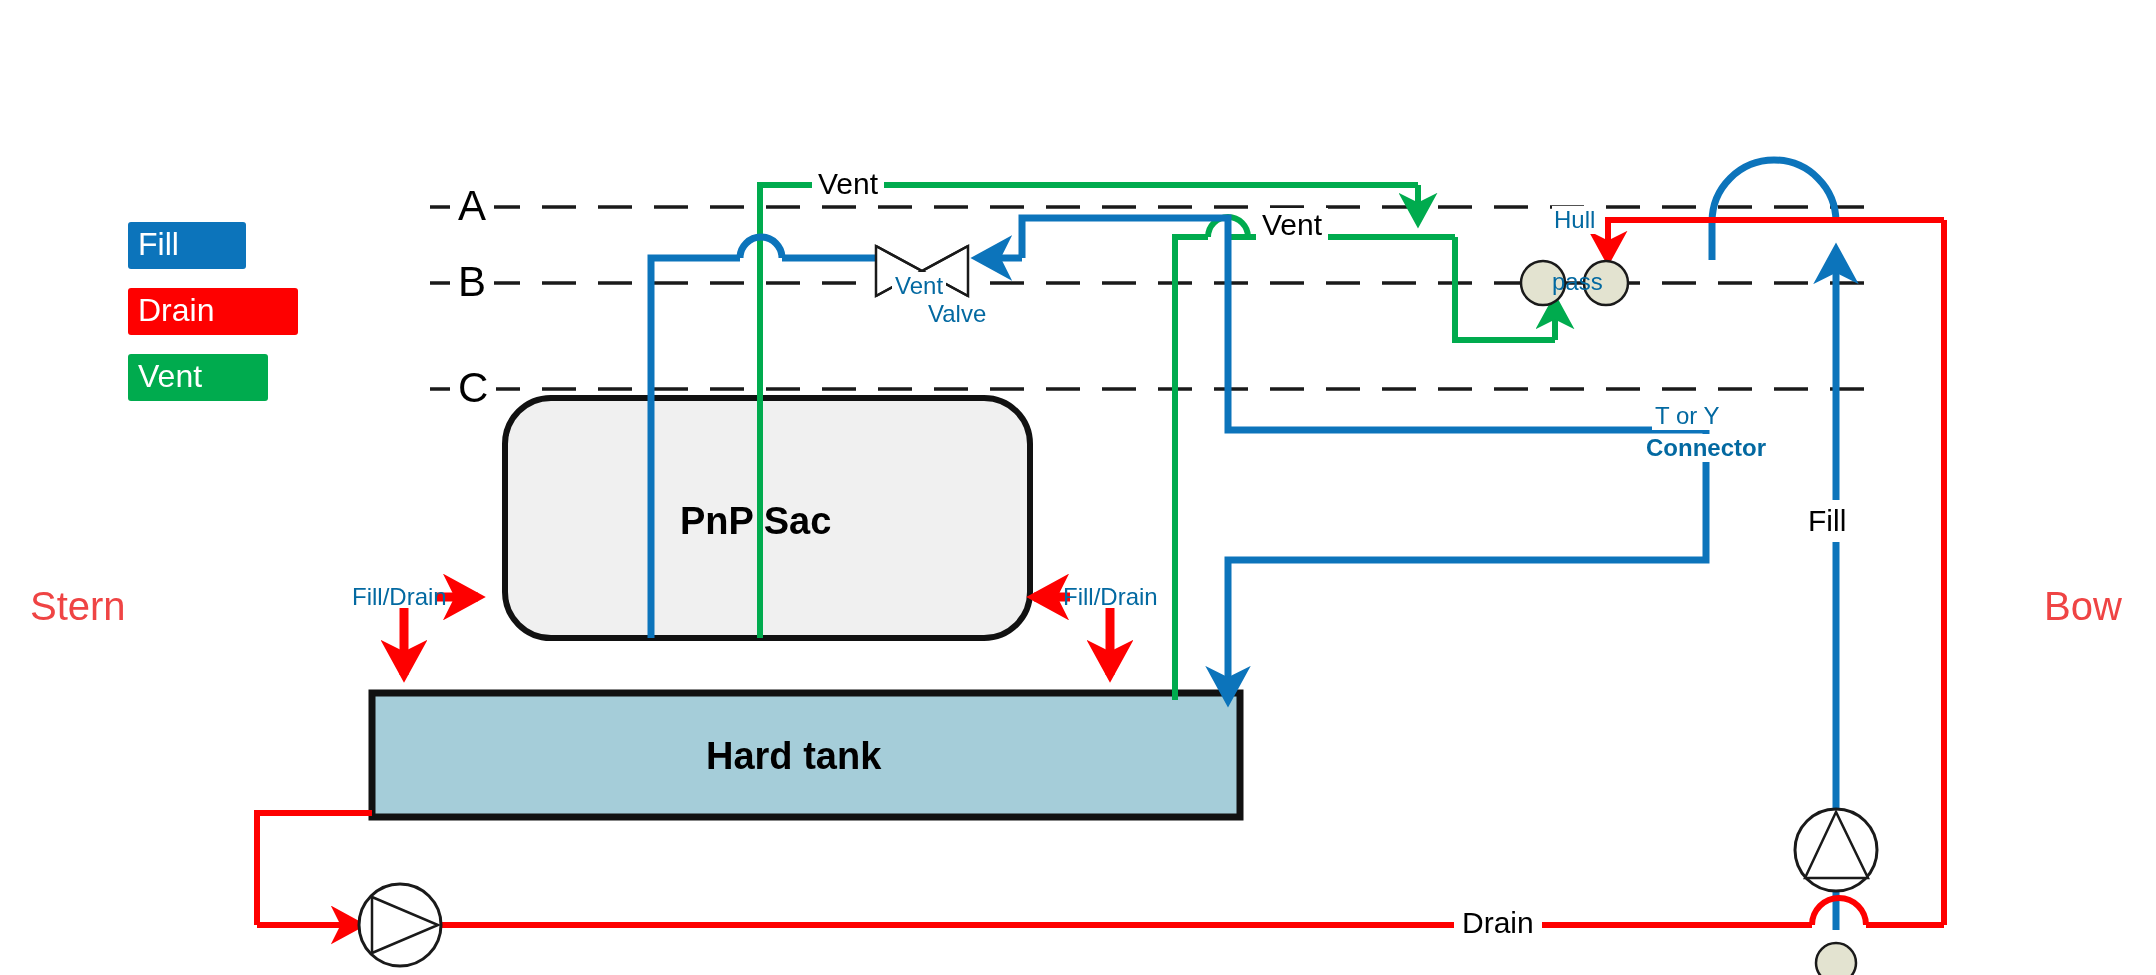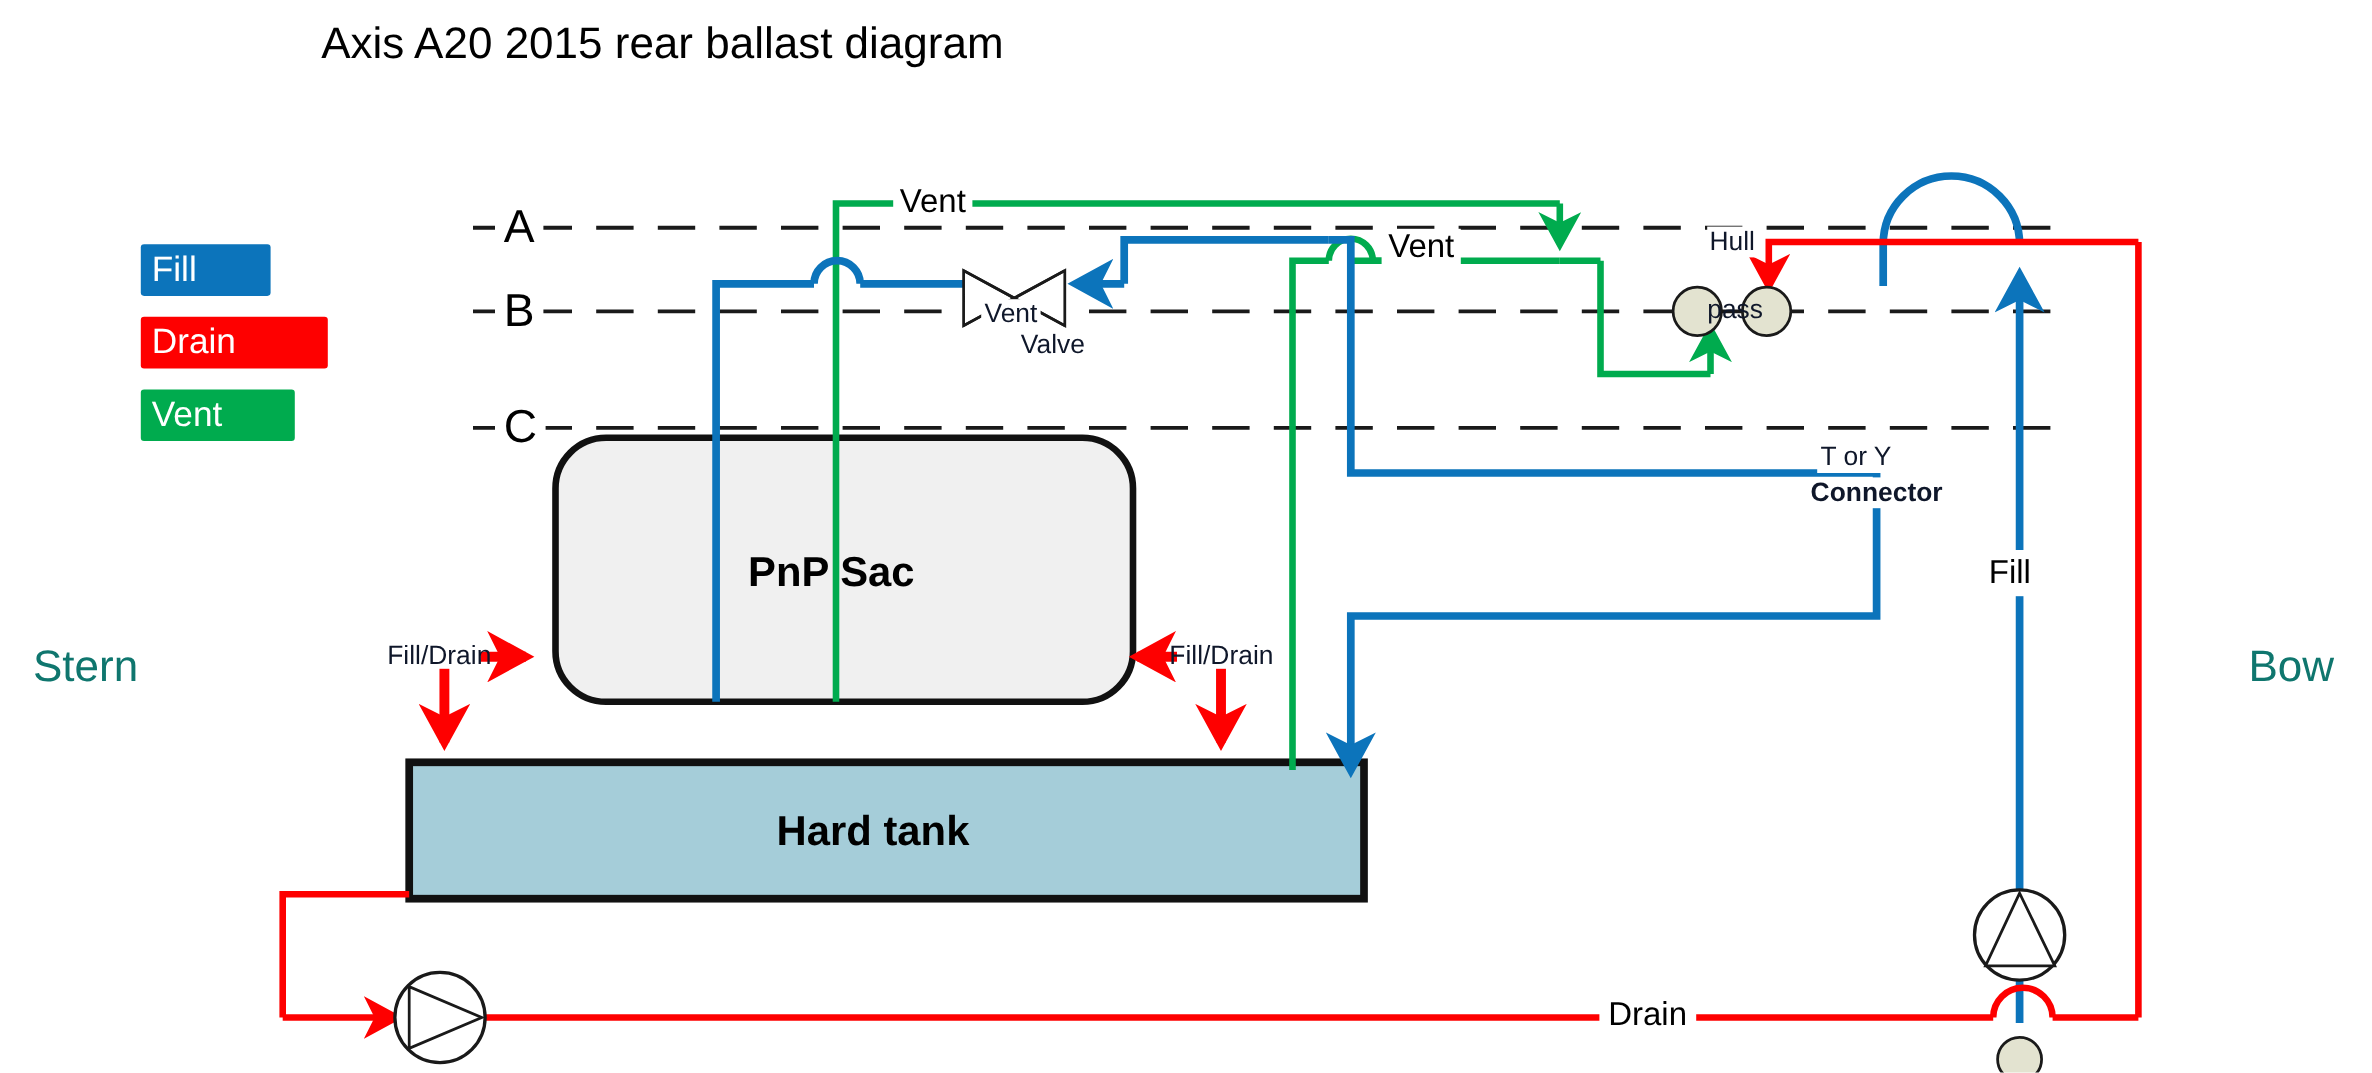--- a/index.html
+++ b/index.html
@@ -1,22 +1,22 @@
 <!DOCTYPE html>
 <html><head>
 <meta charset="utf-8">
 <style>
   html,body{margin:0;padding:0;background:#ffffff;}
   body{width:2156px;height:975px;font-family:"Liberation Sans",sans-serif;overflow:hidden;}
   #stage{position:relative;width:2156px;height:975px;background:#fff;}
   svg#canvas{position:absolute;left:0;top:0;width:2156px;height:975px;}
   .ttl{position:absolute;font-size:40px;color:#000;white-space:nowrap;}
   .legend-chip{position:absolute;color:#fff;font-size:32px;line-height:1;padding:6px 10px 9px 10px;border-radius:3px;white-space:nowrap;}
-  .lbl{position:absolute;font-size:24px;color:#0f172a;white-space:nowrap;}
-  .lbl-big{position:absolute;font-size:40px;color:#0f766e;white-space:nowrap;}
+  .lbl{position:absolute;font-size:24px;color:#0369a1;white-space:nowrap;}
+  .lbl-big{position:absolute;font-size:40px;color:#ef4444;white-space:nowrap;}
   .lbl-mid{position:absolute;font-size:30px;color:#000;white-space:nowrap;}
   .lbl-abc{position:absolute;font-size:42px;color:#000;white-space:nowrap;}
   .lbl-tank{position:absolute;font-size:38px;color:#000;white-space:nowrap;font-weight:bold;}
   .wbg{background:#ffffff;}
 </style>
 </head>
 <body>
 
 <div id="stage">
 
@@ -149,21 +149,20 @@
     <g fill="none" stroke="#fe0000" stroke-width="9" stroke-linecap="butt">
       <path d="M 437 597 L 478 597" marker-end="url(#arrRedBig)"></path>
       <path d="M 404 608 L 404 675" marker-end="url(#arrRedBig)"></path>
     </g>
     <g fill="none" stroke="#fe0000" stroke-width="9" stroke-linecap="butt">
       <path d="M 1070 597 L 1034 597" marker-end="url(#arrRedBig)"></path>
       <path d="M 1110 608 L 1110 675" marker-end="url(#arrRedBig)"></path>
     </g>
   </svg>
 
-  <div class="ttl" style="left:292px; top:18px;">Axis A20 2015 rear ballast diagram</div>
 
   <div class="legend-chip" style="left:128px; top:222px; background:#0c74bb; width:98px;">
     <span>Fill</span>
   </div>
   <div class="legend-chip" style="left:128px; top:288px; background:#fe0000; width:150px;">
     <span>Drain</span>
   </div>
   <div class="legend-chip" style="left:128px; top:354px; background:#00ab4e; width:120px;">
     <span>Vent</span>
   </div>

